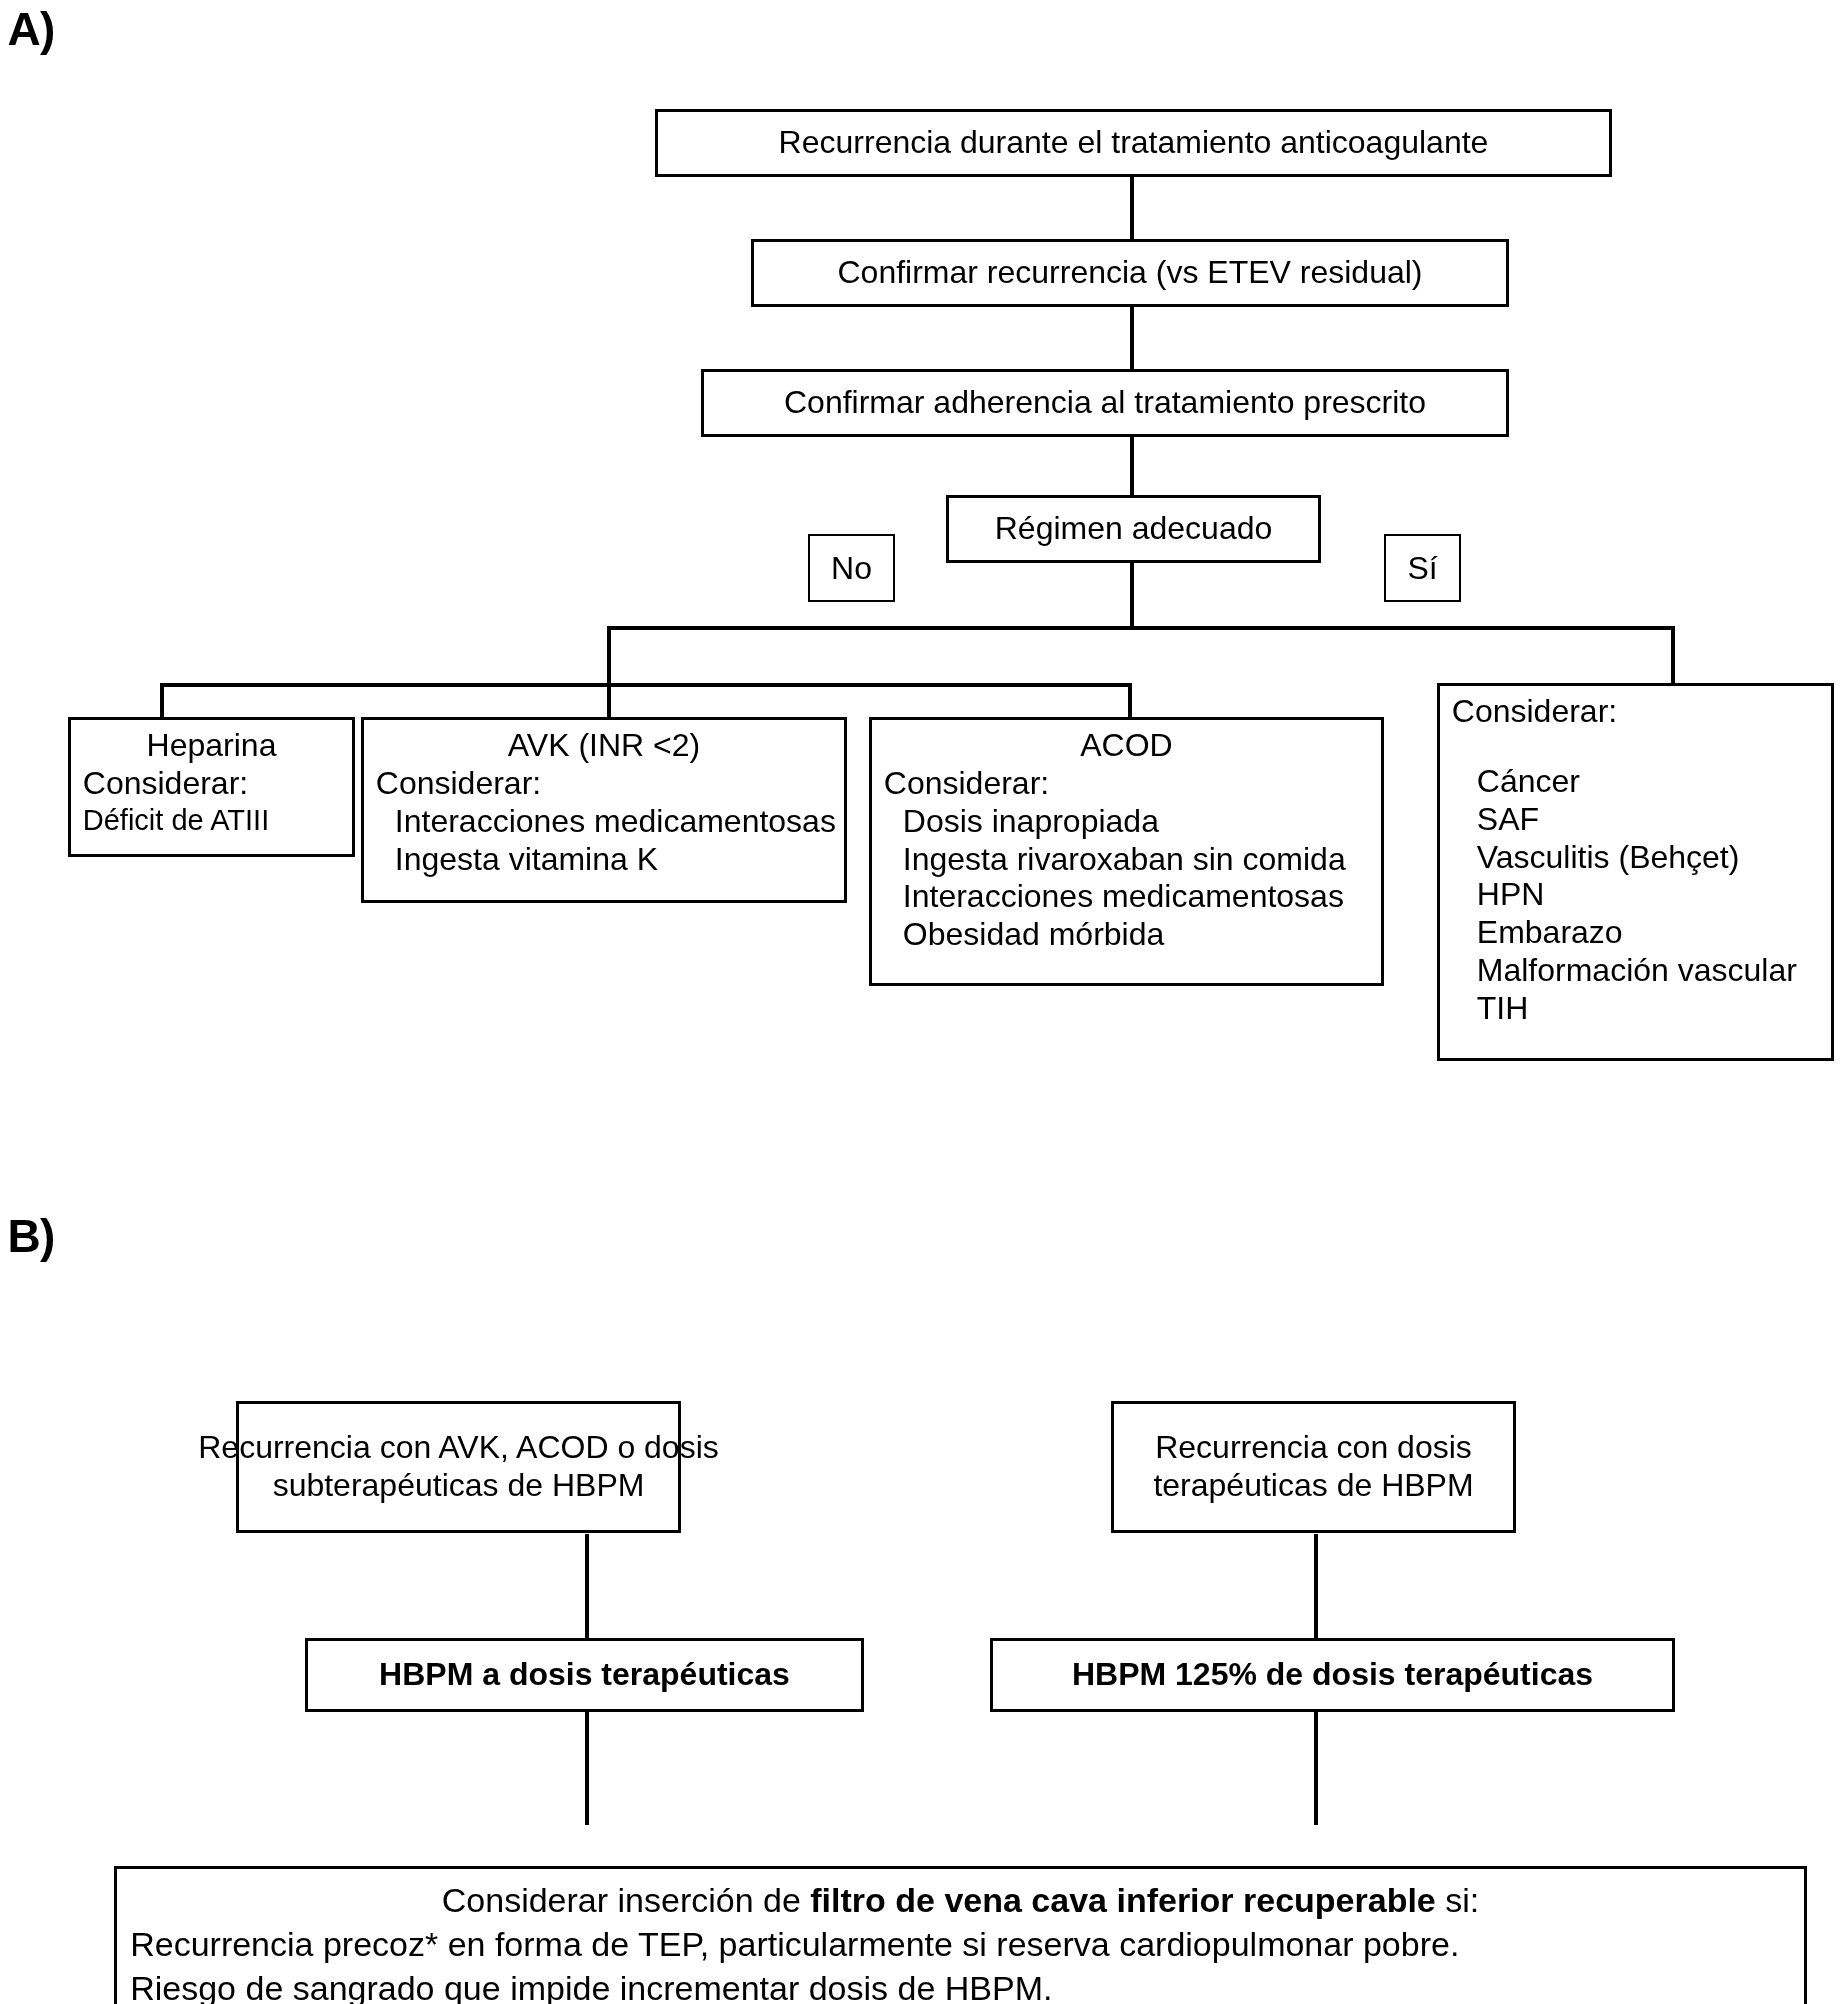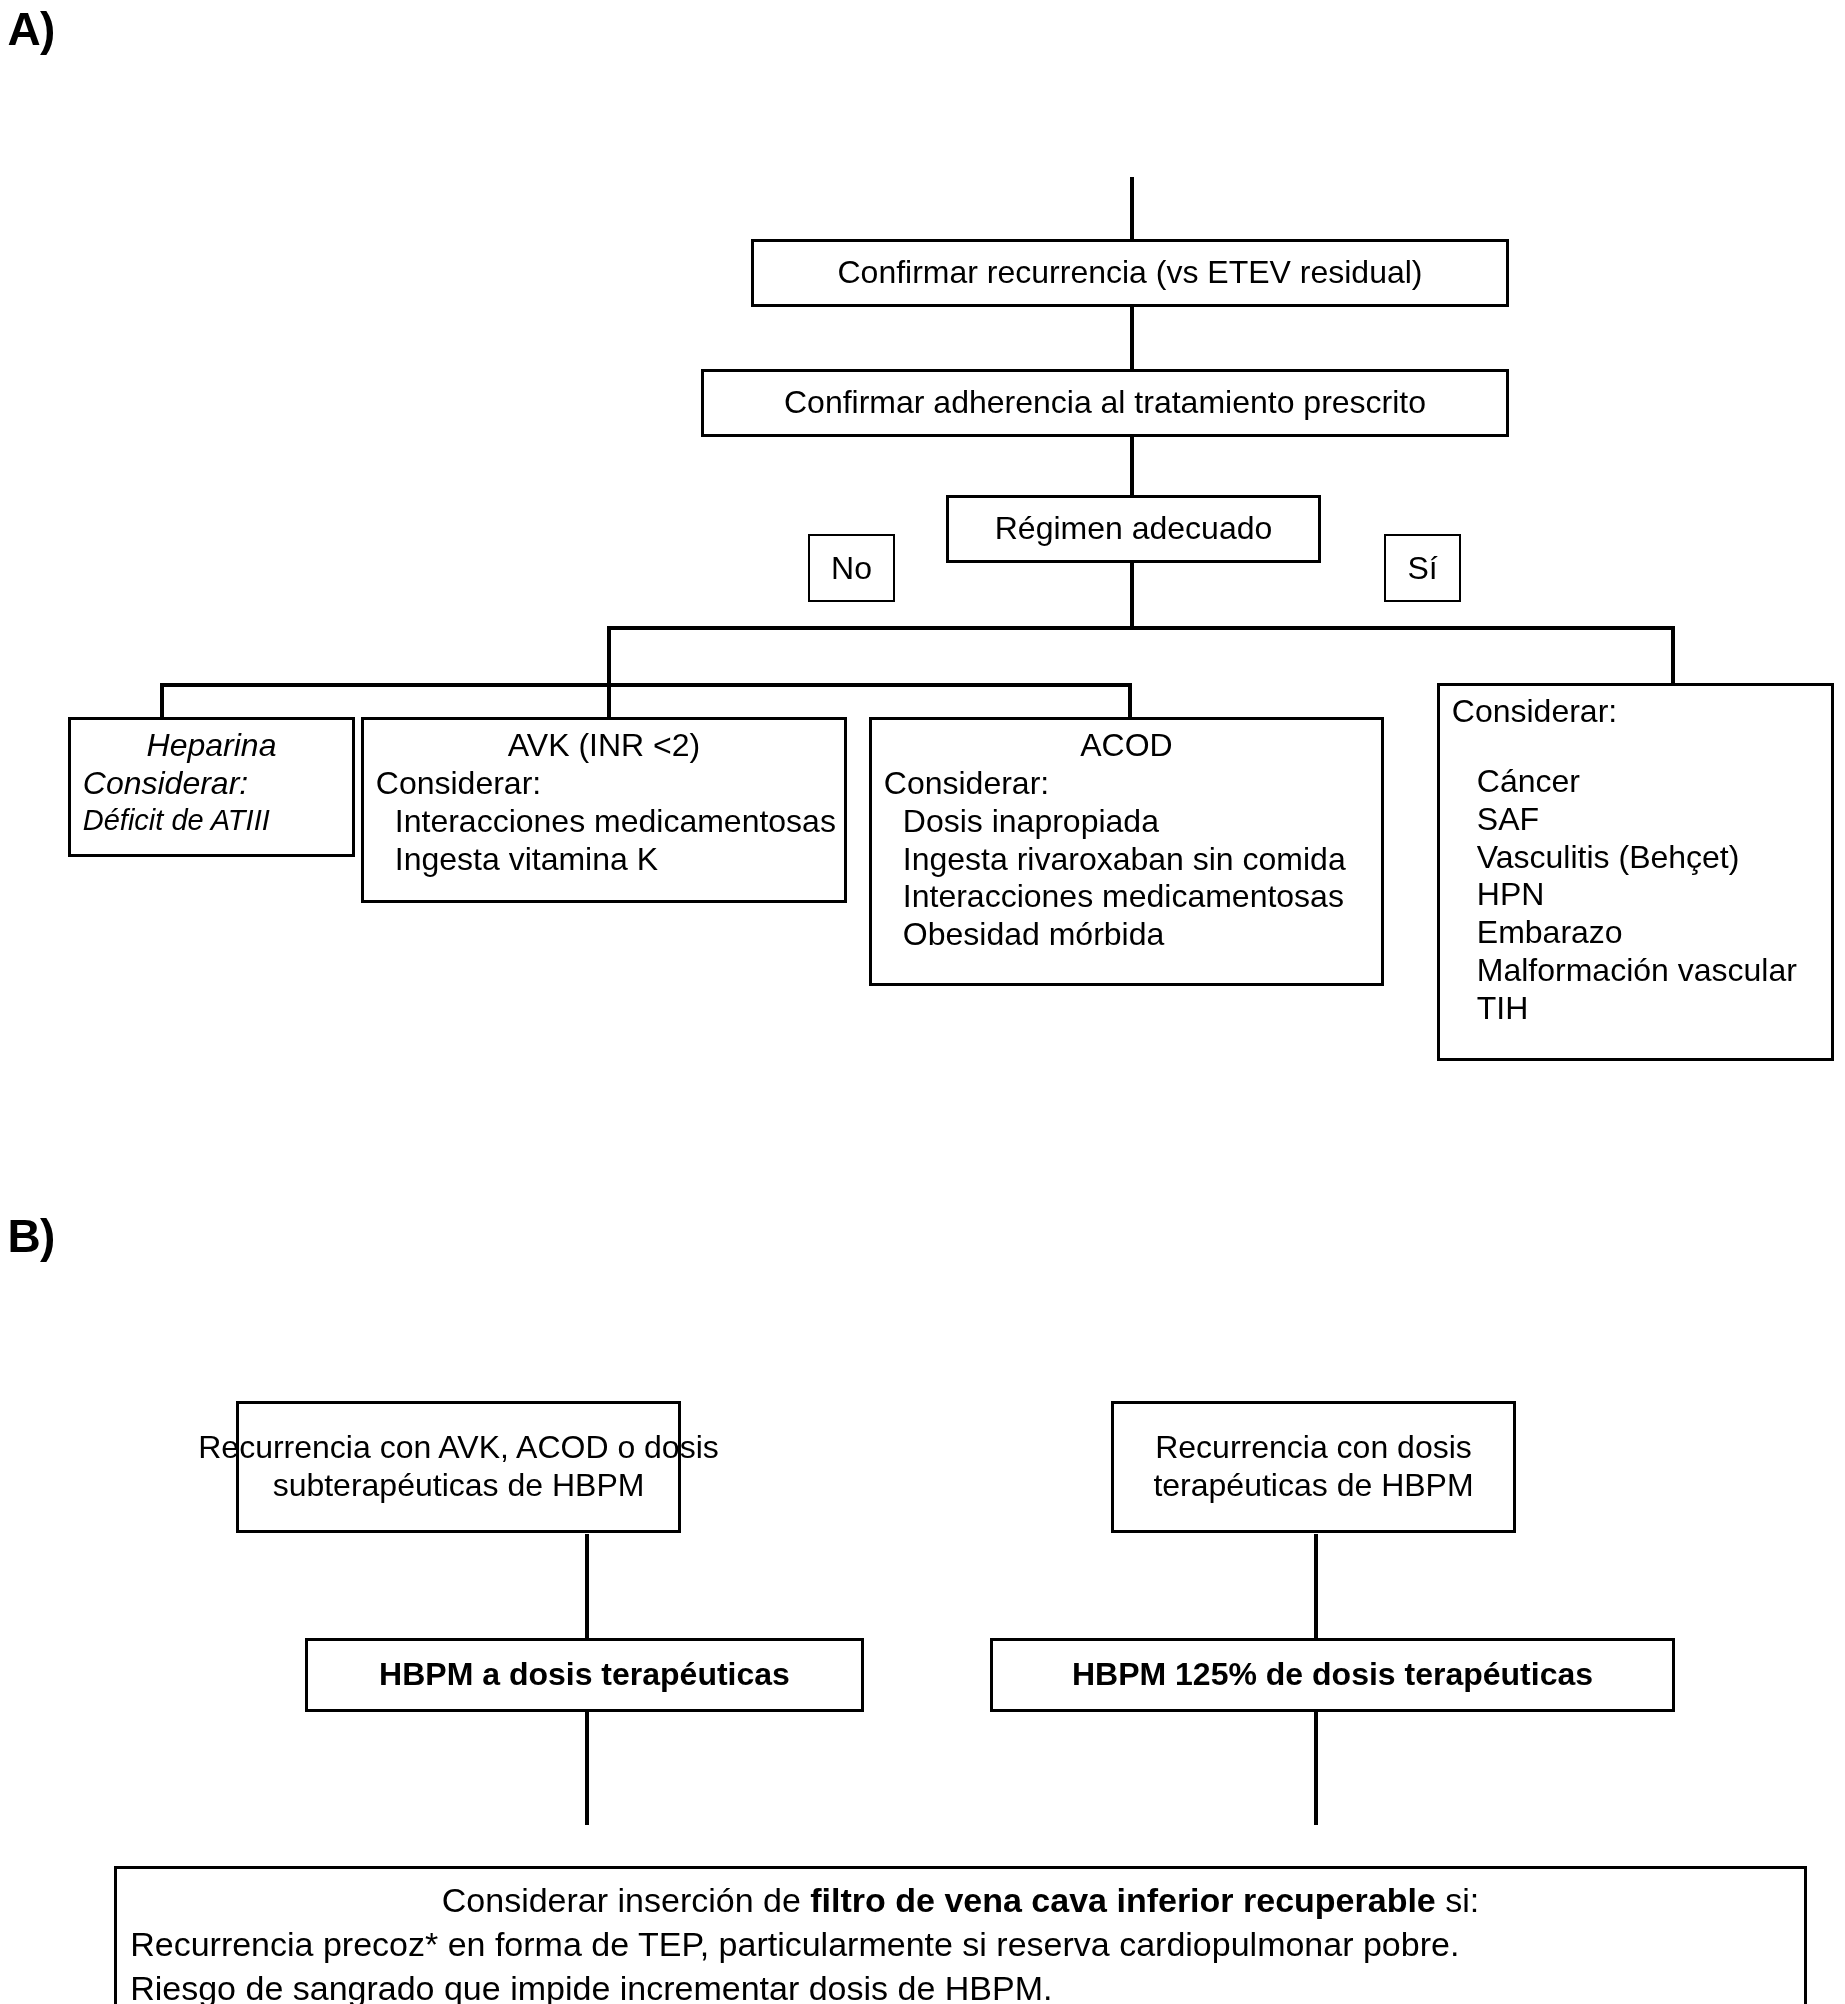--- a/index.html
+++ b/index.html
@@ -98,20 +98,23 @@
   .bigbox .l2 { display: block; text-align: left; }
   .bigbox .l3 { display: block; text-align: left; }
 </style>
 </head>
 <body>
 
 <div id="canvas">
 
   <div class="panel-label" style="left:7.4px; top:5.9px;">A)</div>
 
+  <div class="node center" style="left:655px; top:109px; width:957px; height:68px;">
+    <span>Recurrencia durante el tratamiento anticoagulante</span>
+  </div>
   <div class="line vline" style="left:1130px; top:177px; height:63px;"></div>
 
   <div class="node center" style="left:751px; top:239px; width:758px; height:68px;">
     <span>Confirmar recurrencia (vs ETEV residual)</span>
   </div>
   <div class="line vline" style="left:1130px; top:307px; height:63px;"></div>
 
   <div class="node center" style="left:701px; top:369px; width:808px; height:68px;">
     <span>Confirmar adherencia al tratamiento prescrito</span>
   </div>
@@ -135,21 +138,21 @@
   <div class="line vline" style="left:607px; top:626px; height:60px;"></div>
 
   <div class="line vline" style="left:1671px; top:626px; height:58px;"></div>
 
   <div class="line hline" style="left:160px; top:683px; width:972px;"></div>
   <div class="line vline" style="left:160px; top:683px; height:35px;"></div>
   <div class="line vline" style="left:1128px; top:683px; height:35px;"></div>
 
   <div class="line vline" style="left:607px; top:683px; height:35px;"></div>
 
-  <div class="node pad" style="left:68px; top:717px; width:287px; height:140px;font-style:italic;">
+  <div class="node pad" style="left:68px; top:717px; width:287px; height:140px;">
     <span class="title">Heparina</span>
     <span class="sub">Considerar:</span>
     <span class="list">
       <span class="li" style="font-size:29px;">Déficit de ATIII</span>
     </span>
   </div>
 
   <div class="node pad" style="left:361px; top:717px; width:486px; height:186px;">
     <span class="title">AVK (INR &lt;2)</span>
     <span class="sub">Considerar:</span>

